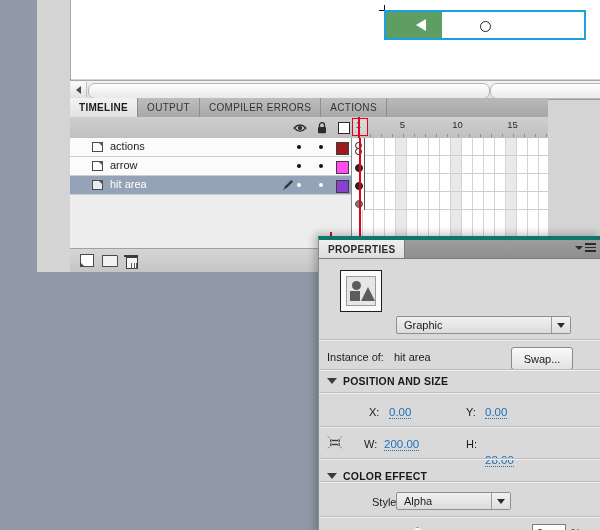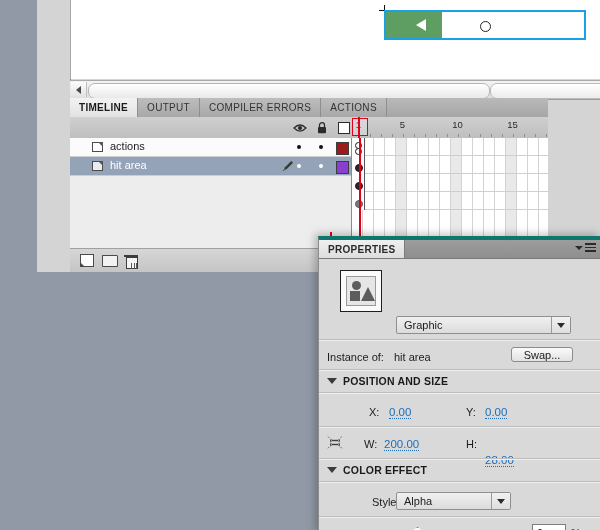--- a/index.html
+++ b/index.html
@@ -446,21 +446,21 @@
 
   .row-label {
     position: absolute;
     font-size: 11px; color: #1c1c1c;
   }
   .inst-label { left: 8px; top: 93px; }
   .inst-value { left: 75px; top: 93px; }
 
   .btn {
     position: absolute;
-    height: 15px;
+    height: 23px;
     background: linear-gradient(#fafafa, #e2e2e2);
     border: 1px solid #8b8b8b;
     border-radius: 3px;
     display: flex; align-items: center; justify-content: center;
     font-size: 11px; color: #1a1a1a;
     box-sizing: border-box;
   }
   .swap-btn { left: 192px; top: 89px; width: 62px; }
 
   .section-head {
@@ -469,21 +469,21 @@
     font-size: 10.5px; font-weight: bold; color: #1a1a1a;
     letter-spacing: 0.2px;
   }
   .disc-tri {
     width: 0; height: 0;
     border-left: 5px solid transparent;
     border-right: 5px solid transparent;
     border-top: 6px solid #3b3b3b;
   }
   .pos-size-head { top: 117px; }
-  .color-effect-head { top: 206px; align-items: center; }
+  .color-effect-head { top: 212px; align-items: center; }
 
   .field-label {
     position: absolute; font-size: 11px; color: #1c1c1c; text-align: right;
   }
   .field-val {
     position: absolute; font-size: 11.5px; color: #1f6fb8;
     border-bottom: 1px dotted #1f6fb8;
     cursor: ns-resize;
   }
 
@@ -629,20 +629,30 @@
     <div class="layers" id="layers-col">
         <div class="layer-row">
           <div class="layer-fold">
             <span class="sq"></span>
             <span class="dog"></span>
           </div>
           <div class="layer-name">actions</div>
           <div class="dot eye"></div>
           <div class="dot lock"></div>
           <div class="swatch" style="background: rgb(158, 27, 27);"></div>
+        </div>
+        <div class="layer-row">
+          <div class="layer-fold">
+            <span class="sq"></span>
+            <span class="dog"></span>
+          </div>
+          <div class="layer-name">arrow</div>
+          <div class="dot eye"></div>
+          <div class="dot lock"></div>
+          <div class="swatch" style="background: rgb(255, 77, 240);"></div>
         </div>
         <div class="layer-row selected">
           <div class="layer-fold">
             <span class="sq"></span>
             <span class="dog"></span>
           </div>
           <div class="layer-name">hit area</div>
           <div class="pencil-ic"><svg width="12" height="12" viewBox="0 0 12 12">
               <path d="M9.3 0.9 l1.8 1.8 -6.6 6.6 -2.4 0.6 0.6 -2.4 z" fill="#3a3a3a"></path>
               <path d="M1.1 11 l1.2 -0.3 -0.9 -0.9 z" fill="#1c1c1c"></path>

